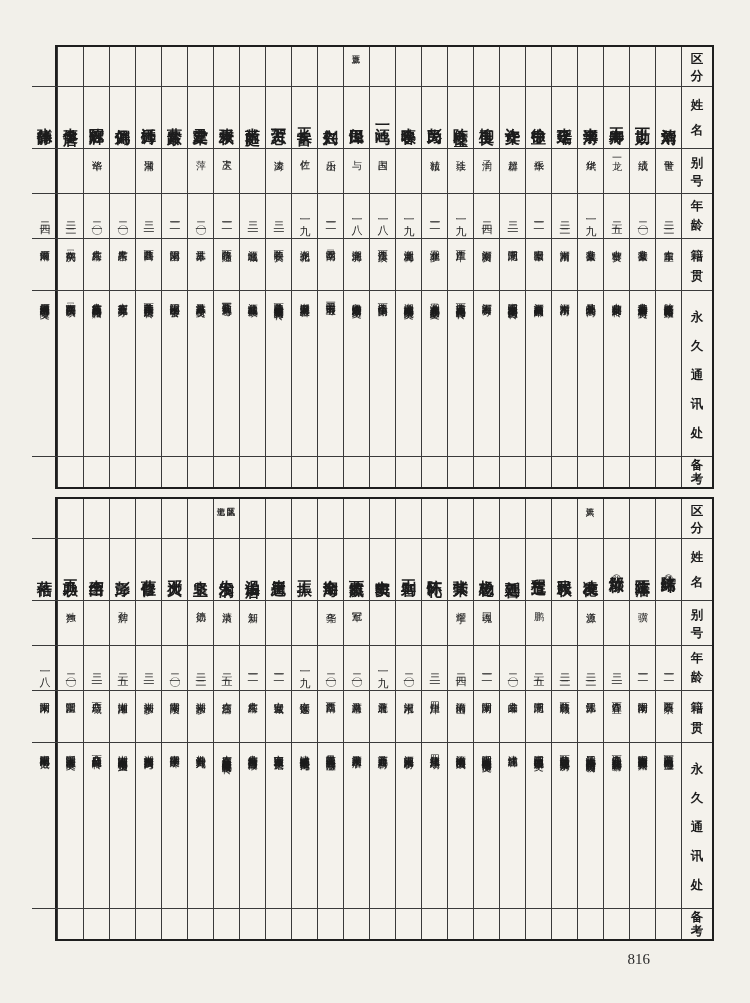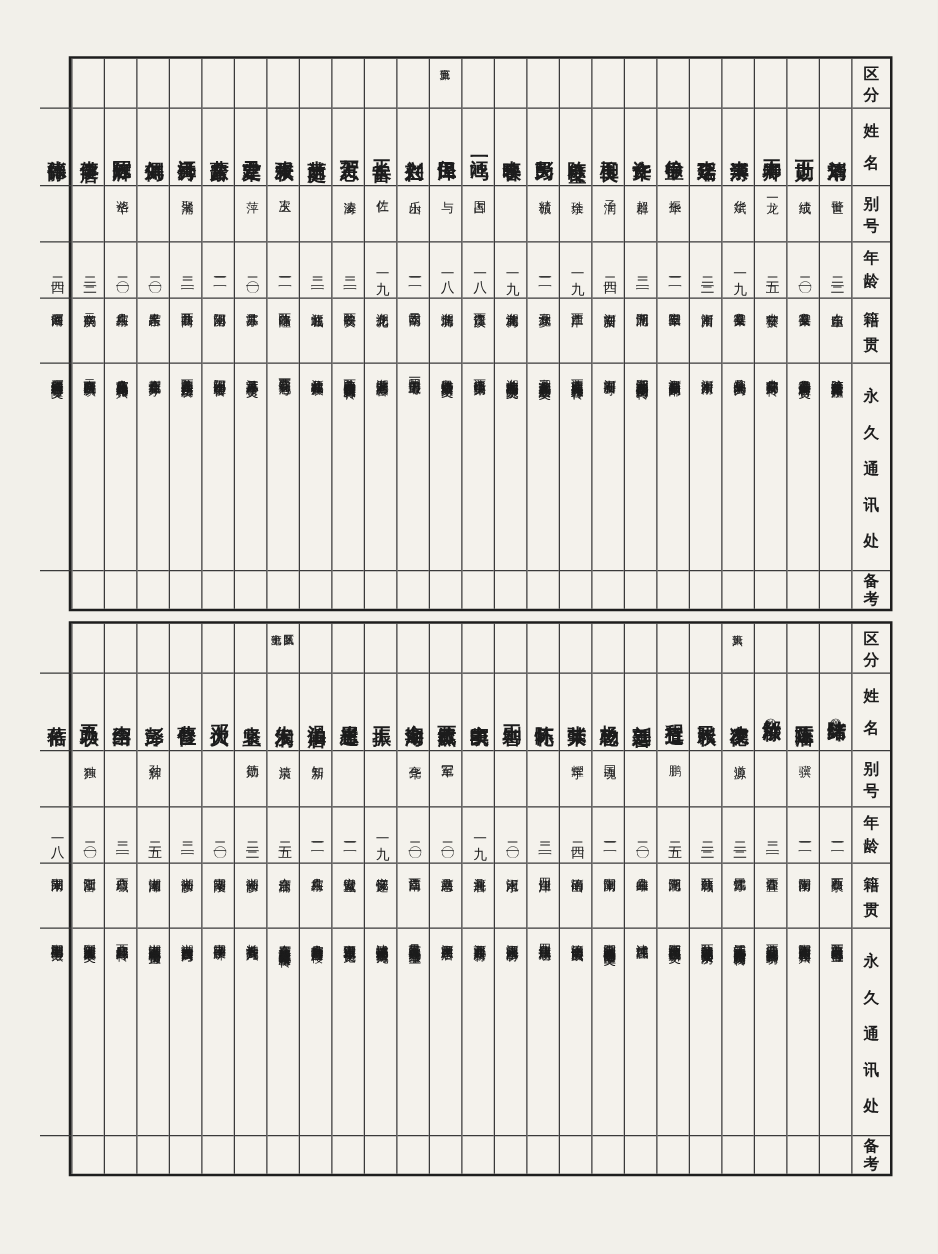--- a/index.html
+++ b/index.html
@@ -1450,14 +1450,15 @@
     </div>
     <div class="cell c-address">
       <span class="vtext person-address">湖南耒阳肥田恒太号</span>
     </div>
     <div class="cell c-note">
       <span class="vtext person-note"></span>
     </div>
   </div>
 </div>
 
+  <div class="page-number">816</div>
 
 </div>
 
 </body></html>

